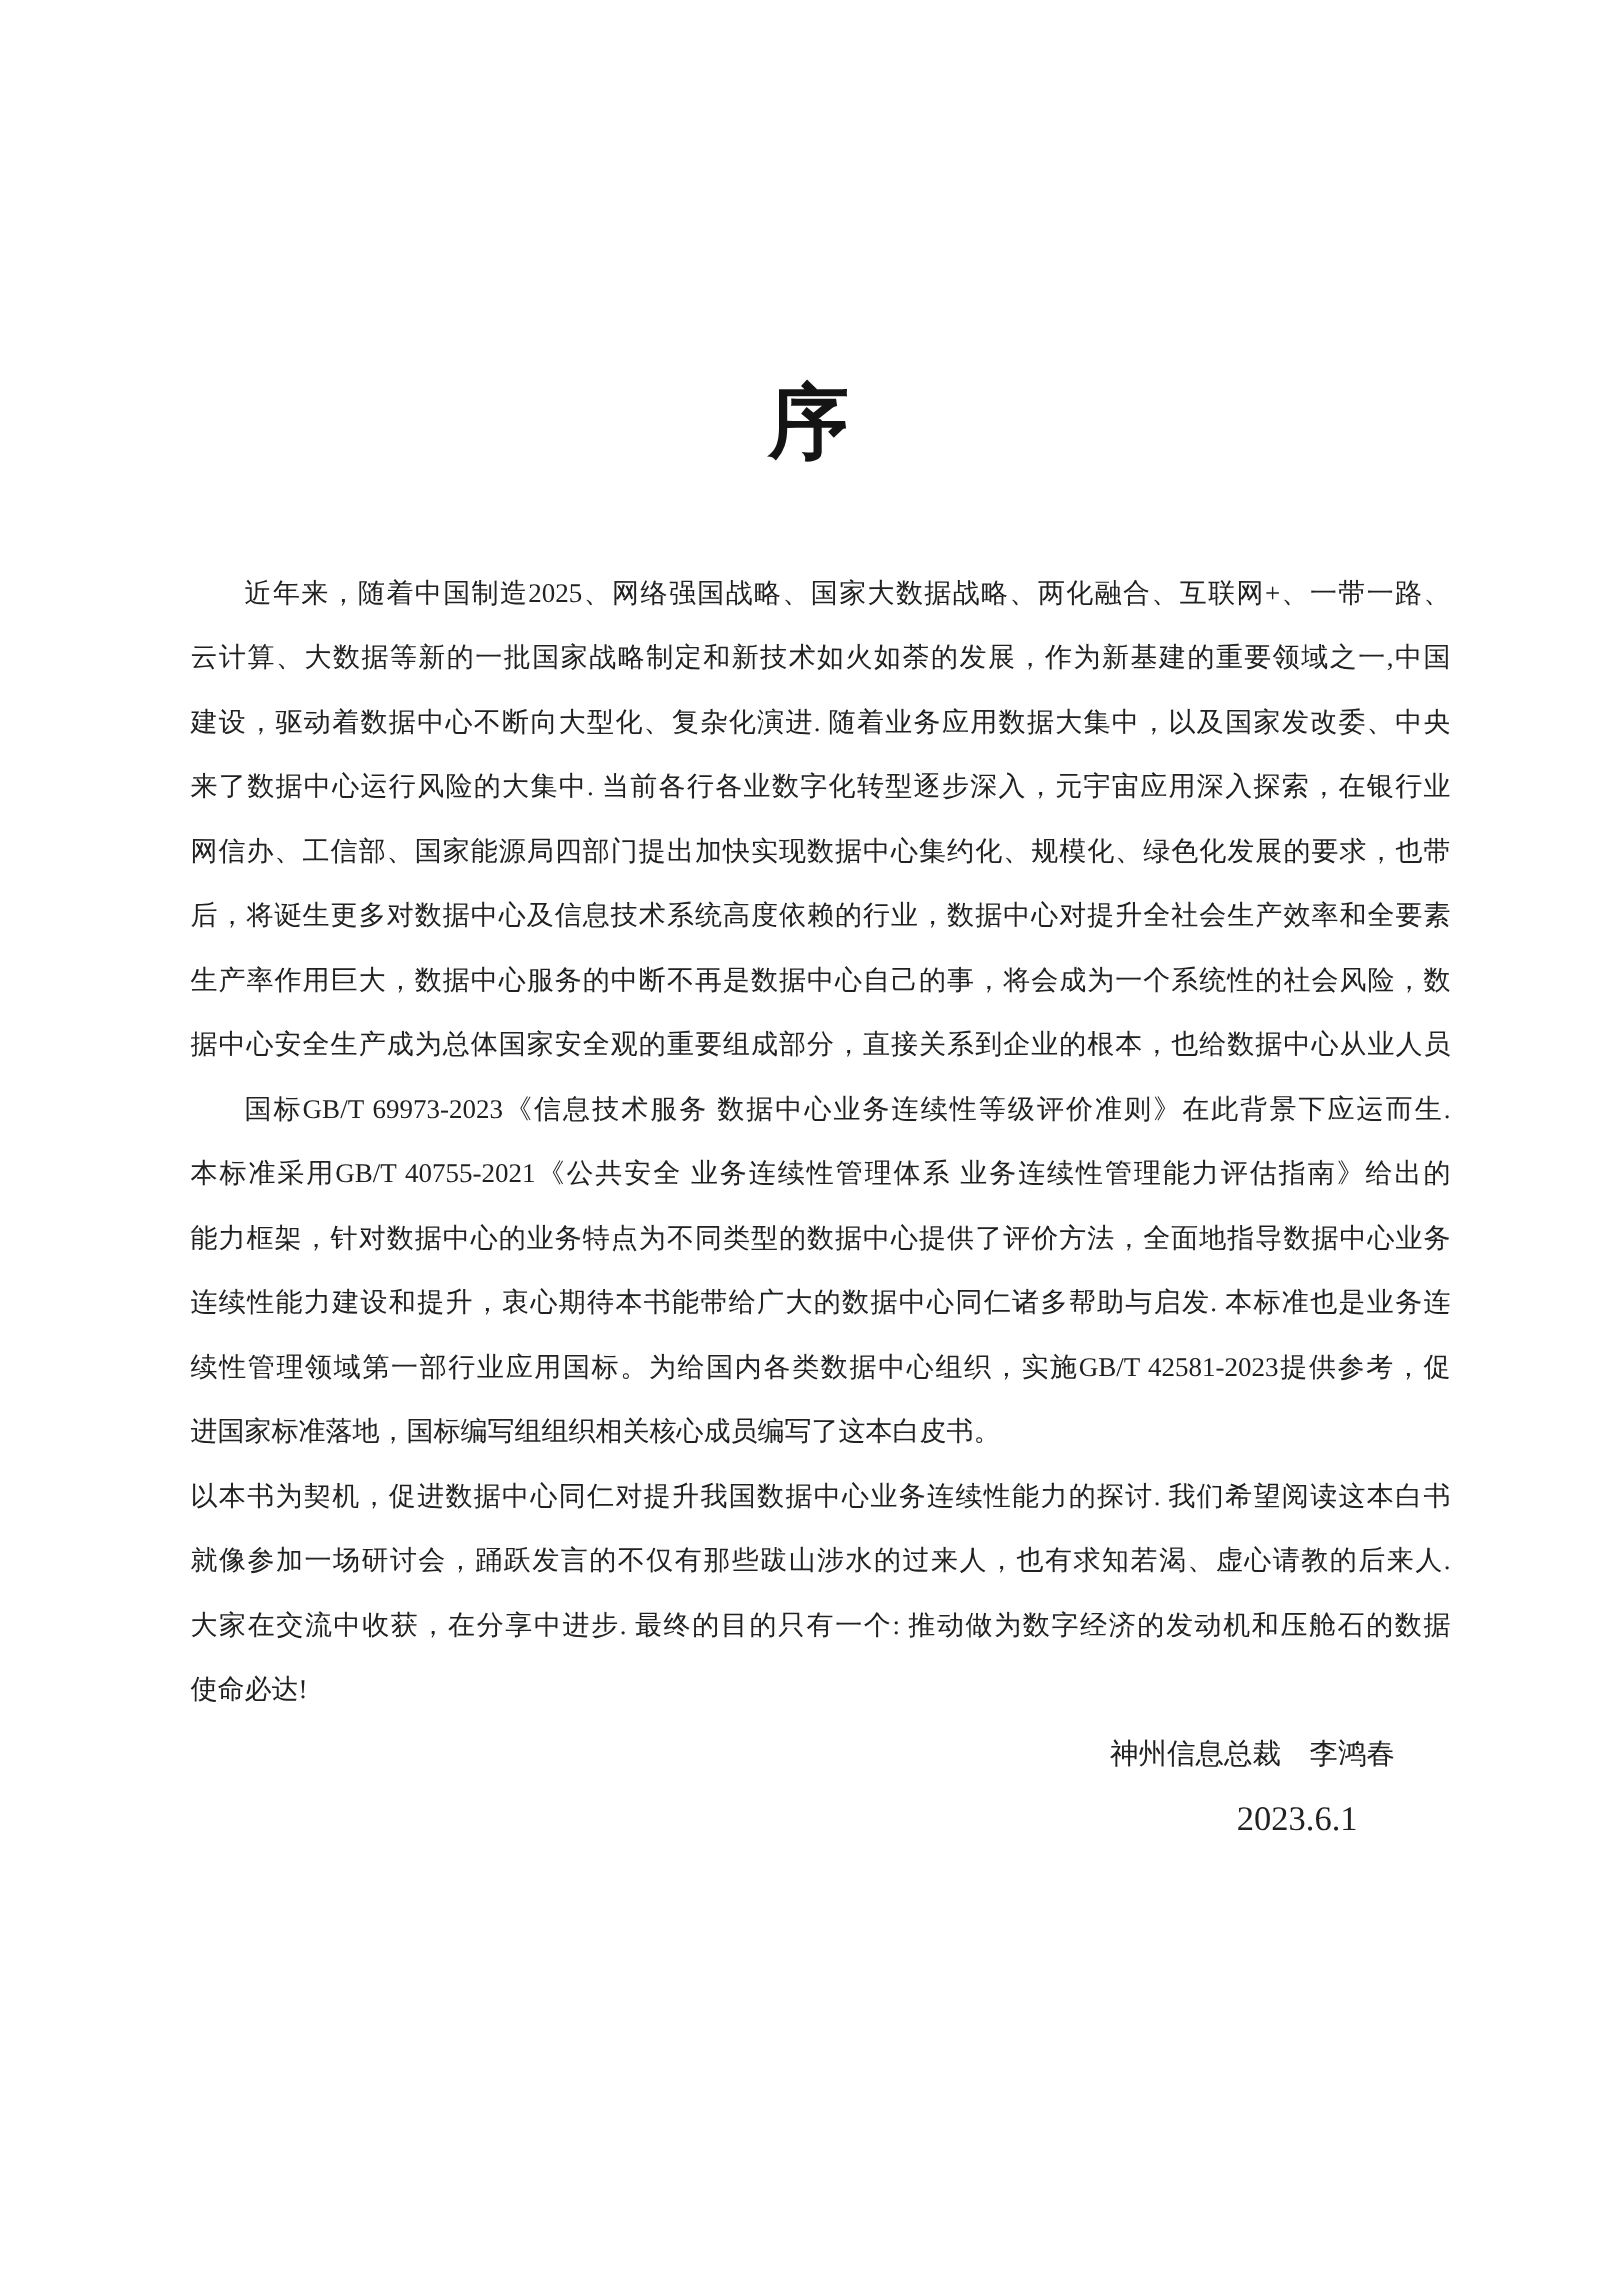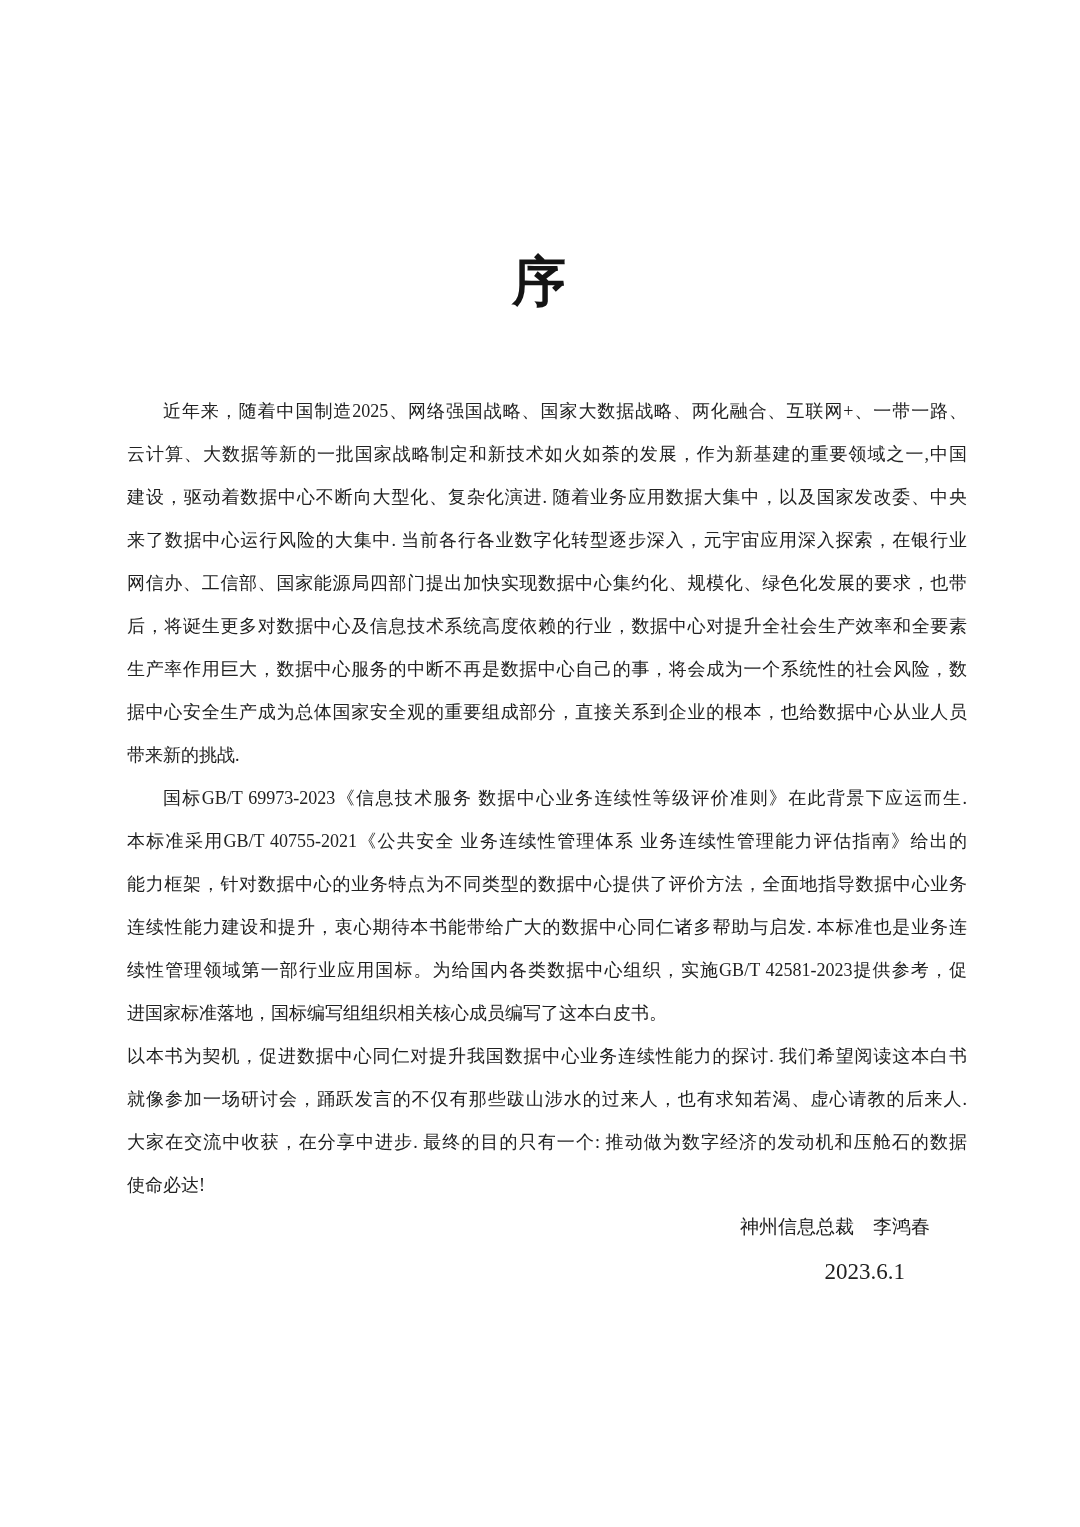--- a/index.html
+++ b/index.html
@@ -24,21 +24,21 @@
     width: 1080px;
     text-align: center;
     font-size: 54px;
     line-height: 60px;
     font-weight: 700;
     color: #141414;
     letter-spacing: 2px;
   }
   .doc-body {
     position: absolute;
-    top: 390px;
+    top: 374px;
     left: 127px;
     width: 840px;
   }
   .line {
     font-size: 18px;
     line-height: 43px;
     height: 43px;
     text-align: justify;
     text-align-last: justify;
     overflow: hidden;
@@ -54,21 +54,20 @@
     margin-top: 0;
   }
   .sig-line {
     font-size: 19px;
     line-height: 43px;
     height: 43px;
     text-align: right;
   }
   .sig-name {
     padding-right: 37px;
-    font-family: Liberation Mono, monospace;
   }
   .sig-date {
     padding-right: 62px;
     font-size: 23px;
   }
 </style>
 </head>
 <body>
 
 <div class="page">
@@ -79,21 +78,20 @@
 
     <div>
       <div class="line first">近年来，随着中国制造2025、网络强国战略、国家大数据战略、两化融合、互联网+、一带一路、</div>
       <div class="line">云计算、大数据等新的一批国家战略制定和新技术如火如荼的发展，作为新基建的重要领域之一,中国</div>
       <div class="line">建设，驱动着数据中心不断向大型化、复杂化演进. 随着业务应用数据大集中，以及国家发改委、中央</div>
       <div class="line">来了数据中心运行风险的大集中. 当前各行各业数字化转型逐步深入，元宇宙应用深入探索，在银行业</div>
       <div class="line">网信办、工信部、国家能源局四部门提出加快实现数据中心集约化、规模化、绿色化发展的要求，也带</div>
       <div class="line">后，将诞生更多对数据中心及信息技术系统高度依赖的行业，数据中心对提升全社会生产效率和全要素</div>
       <div class="line">生产率作用巨大，数据中心服务的中断不再是数据中心自己的事，将会成为一个系统性的社会风险，数</div>
       <div class="line">据中心安全生产成为总体国家安全观的重要组成部分，直接关系到企业的根本，也给数据中心从业人员</div>
-      <div class="line para-end">带来新的挑战.</div>
     </div>
 
     <div>
       <div class="line first">国标GB/T 69973-2023《信息技术服务 数据中心业务连续性等级评价准则》在此背景下应运而生.</div>
       <div class="line">本标准采用GB/T 40755-2021《公共安全 业务连续性管理体系 业务连续性管理能力评估指南》给出的</div>
       <div class="line">能力框架，针对数据中心的业务特点为不同类型的数据中心提供了评价方法，全面地指导数据中心业务</div>
       <div class="line">连续性能力建设和提升，衷心期待本书能带给广大的数据中心同仁诸多帮助与启发. 本标准也是业务连</div>
       <div class="line">续性管理领域第一部行业应用国标。为给国内各类数据中心组织，实施GB/T 42581-2023提供参考，促</div>
       <div class="line para-end">进国家标准落地，国标编写组组织相关核心成员编写了这本白皮书。</div>
     </div>

